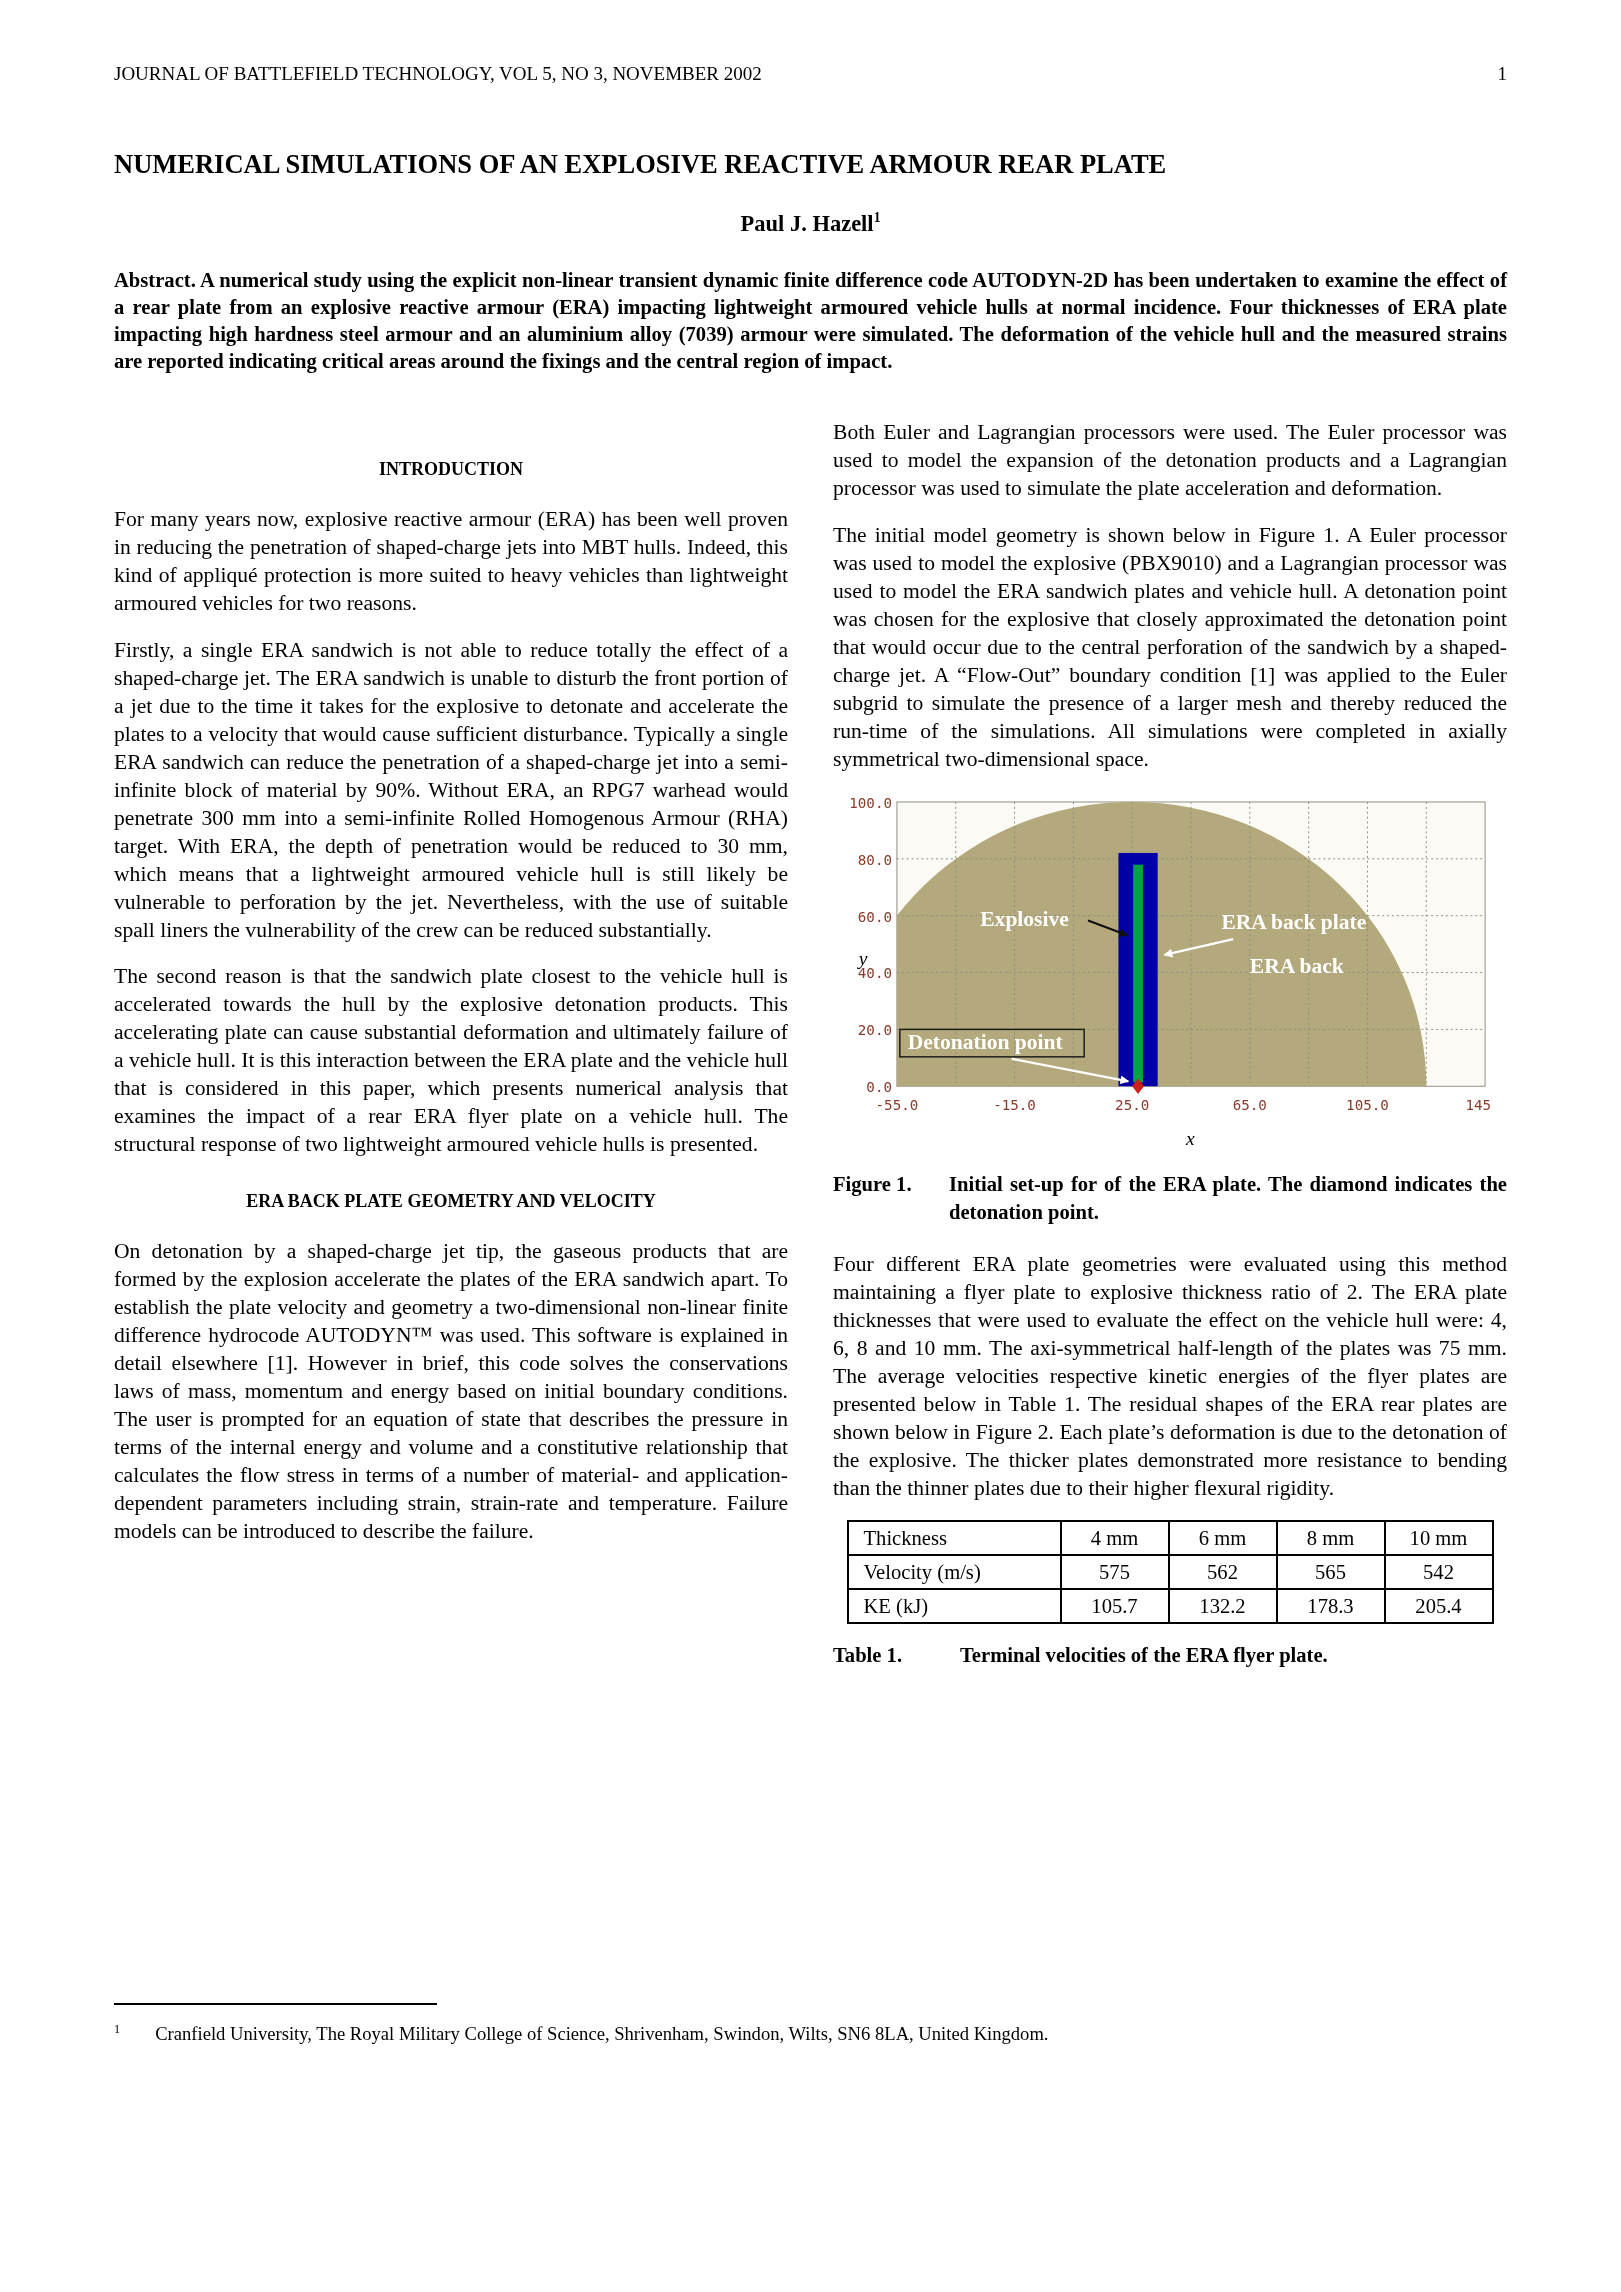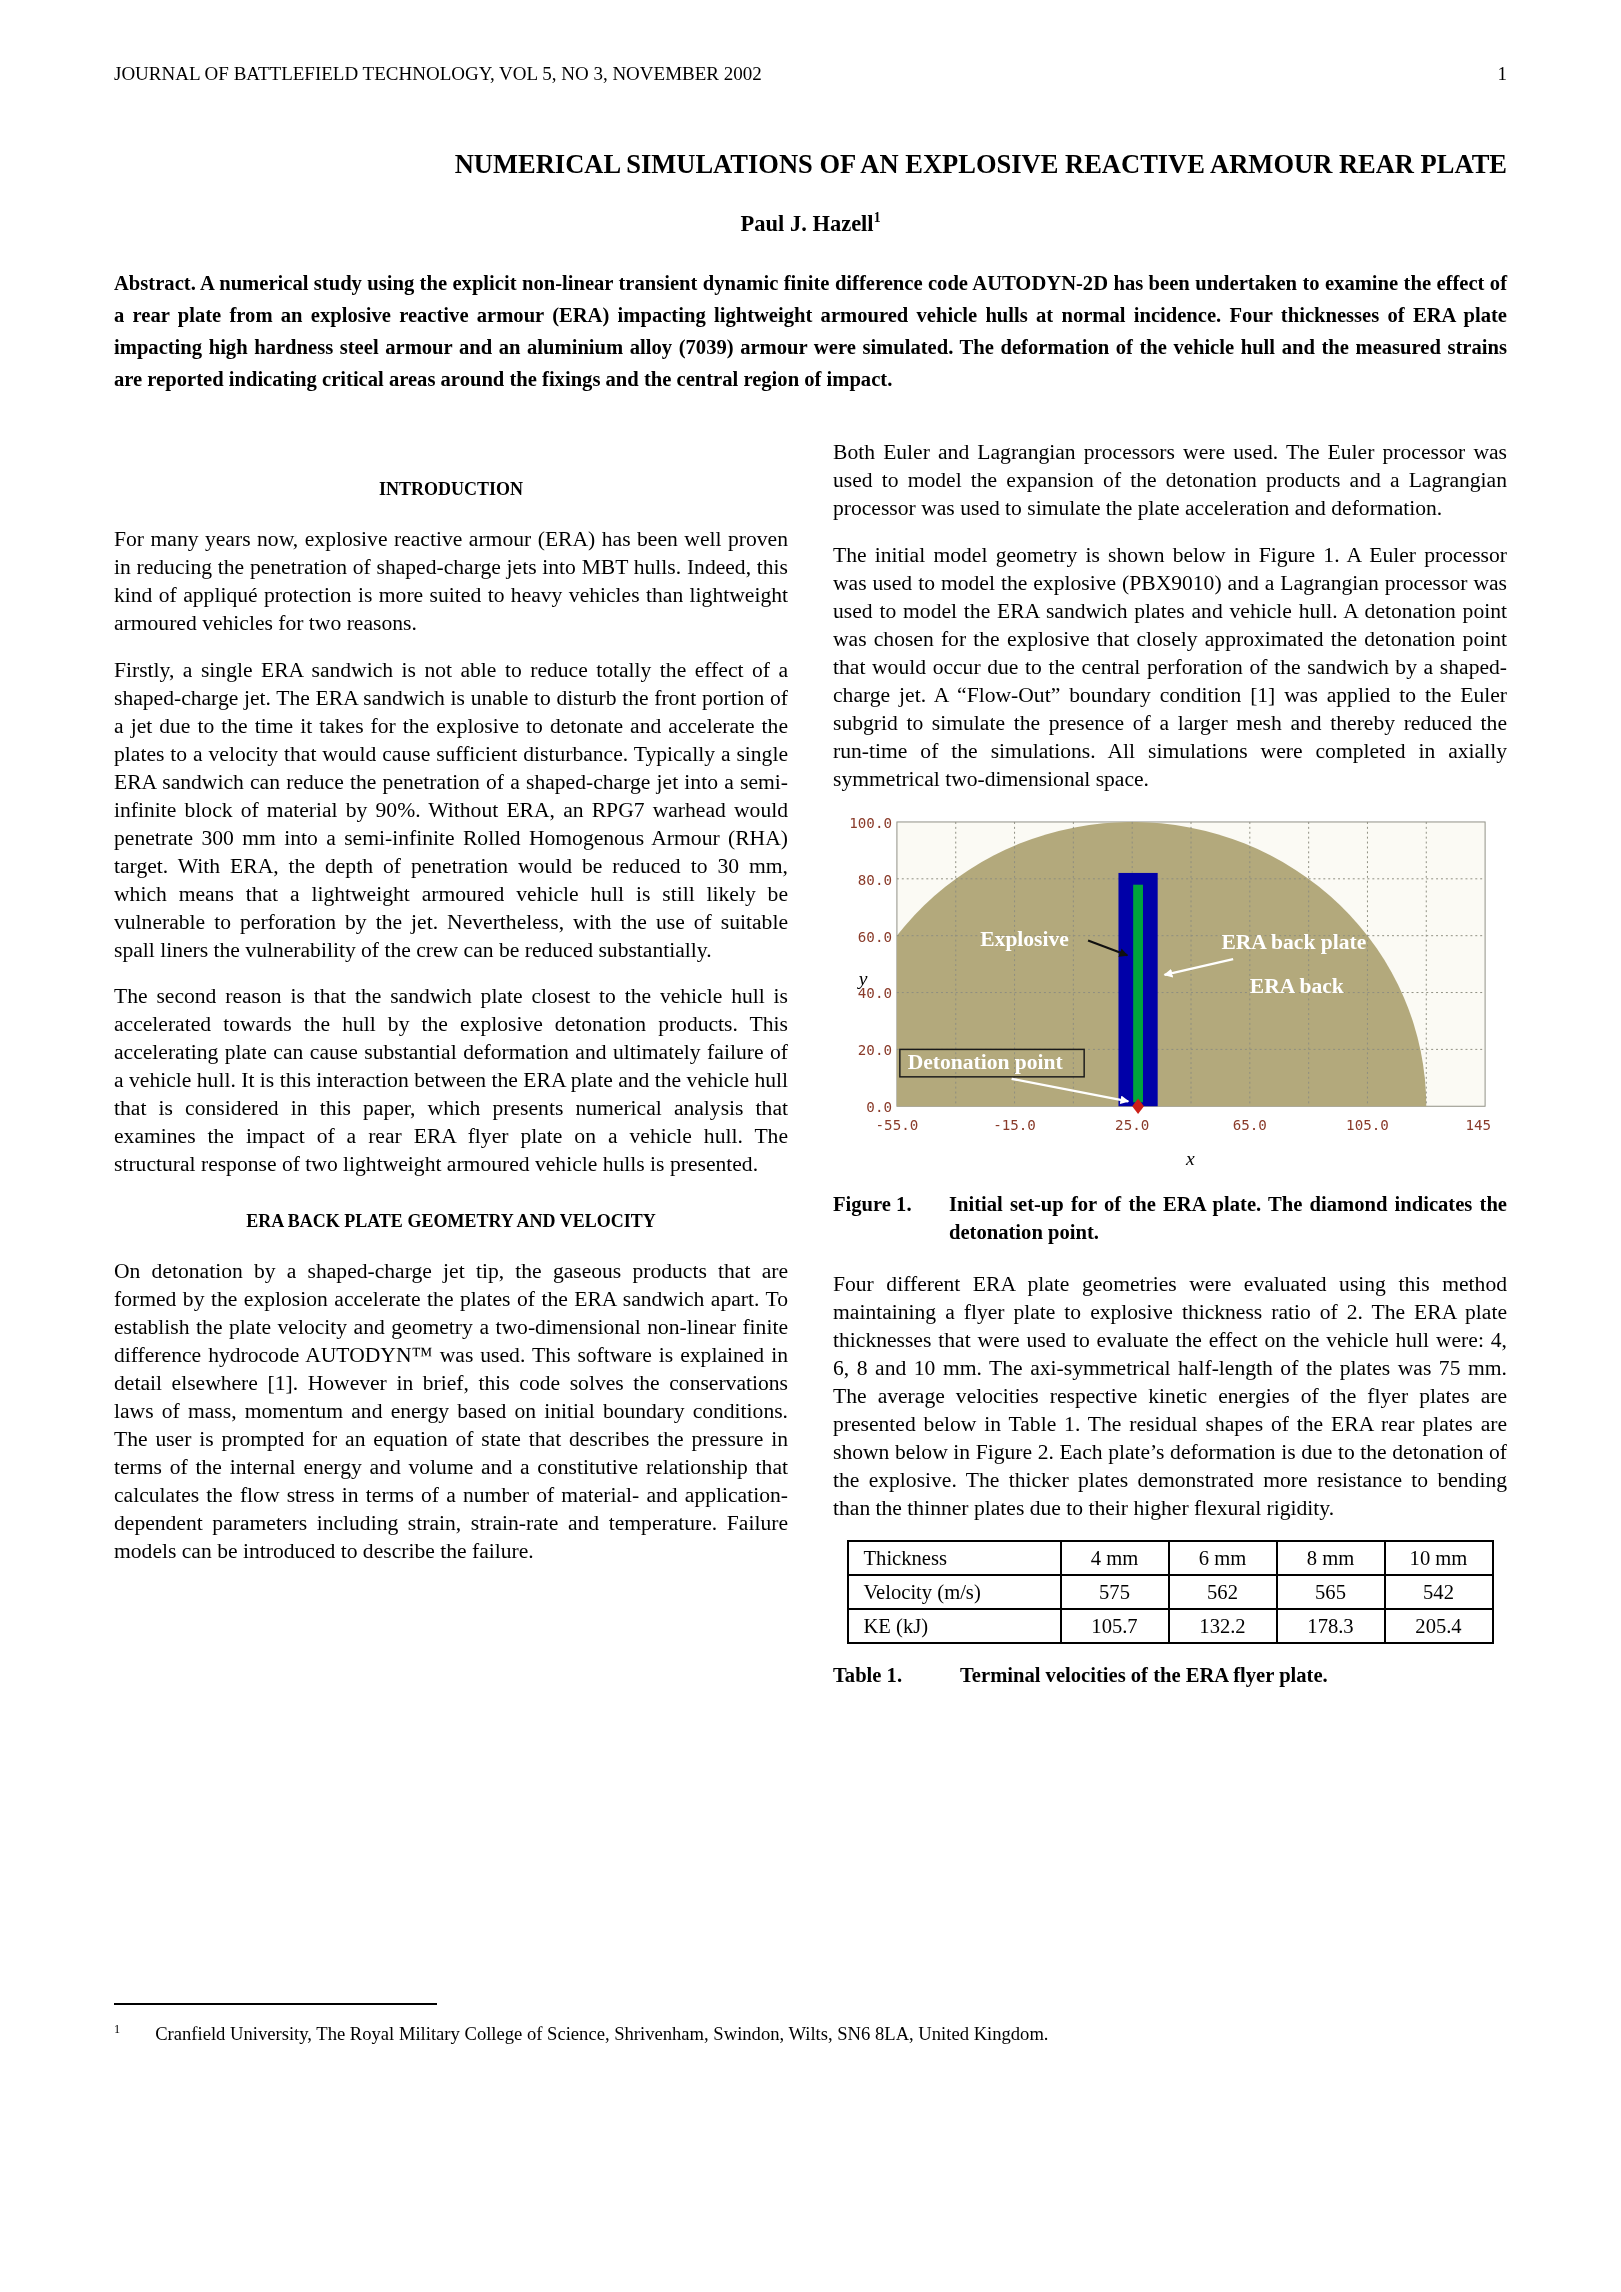--- a/index.html
+++ b/index.html
@@ -1,22 +1,22 @@
 <!DOCTYPE html>
 <html><head>
 <meta charset="utf-8">
 <style>
   html,body{margin:0;padding:0;background:#ffffff}
   .page{position:relative;width:1621px;height:2144px;background:#ffffff;color:#000;
         font-family:"Liberation Serif",serif;padding:63px 114px 0;box-sizing:border-box;overflow:hidden}
   .header-row{display:flex;justify-content:space-between;align-items:baseline;font-size:19px}
-  .title{margin:61px 0 0;text-align:right;font-size:26.5px;font-weight:bold;line-height:1.38}
+  .title{margin:61px 0 0;text-align:left;font-size:26.5px;font-weight:bold;line-height:1.38}
   .author{margin-top:27.4px;text-align:center;font-size:22.5px;font-weight:bold}
   .author sup{font-size:13.7px}
-  .abstract{margin:31px 0 0;font-size:20.6px;font-weight:bold;line-height:32px;text-align:justify}
+  .abstract{margin:31px 0 0;font-size:20.6px;font-weight:bold;line-height:27px;text-align:justify}
   .columns{display:flex;gap:45px;margin-top:43px}
   .col{width:674px;font-size:21.6px;line-height:28px;text-align:justify}
   .col p{margin:0 0 18.6px}
   .section-heading{font-size:18px;font-weight:bold;text-align:center;margin:0 0 21.6px}
   .section-heading.first{margin-top:37px}
   .section-heading.second{margin-top:29px}
   .figure-wrap{margin:13.7px 0 5.9px 9.8px}
   .caption{display:flex;font-weight:bold;font-size:20.6px;line-height:27.4px;margin:7.8px 0 23.5px}
   .caption .cap-label{flex:0 0 116px}
   .caption .cap-text{flex:1;text-align:justify}

